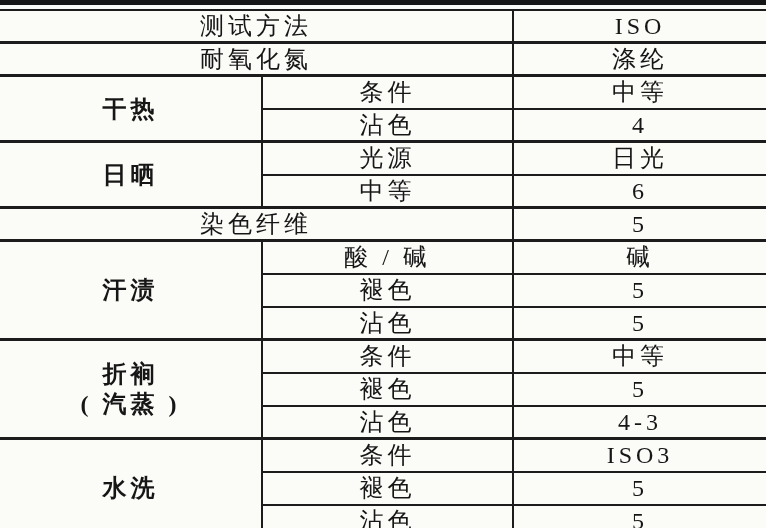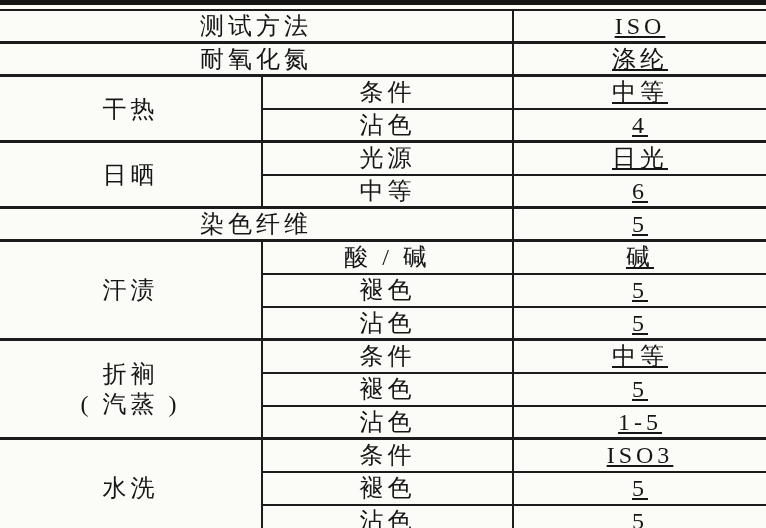--- a/index.html
+++ b/index.html
@@ -36,24 +36,24 @@
   td {
     border: 2px solid #1c1c1c;
     padding: 0;
     text-align: center;
     vertical-align: middle;
     font-size: 24px;
     line-height: 1.25;
     letter-spacing: 4px;
   }
   td.cat, td.merge { border-left: none; }
-  td.val { border-right: none; text-decoration: underline; }
+  td.val { border-right: none; }
   td.sec { border-bottom-width: 3px; }
   td.end { border-bottom-width: 6px; }
-  td.cat { white-space: pre-line; }
+  td.cat { white-space: pre-line; font-weight: bold; }
 </style>
 </head>
 <body>
 
 <div class="sheet">
   <div class="top-rule"></div>
 
   <table class="fastness">
     <colgroup>
       <col class="c1">
@@ -115,21 +115,21 @@
 ( 汽蒸 )</td>
         <td>条件</td>
         <td class="val">中等</td>
       </tr>
       <tr>
         <td>褪色</td>
         <td class="val">5</td>
       </tr>
       <tr>
         <td class="sec">沾色</td>
-        <td class="val sec">1-5</td>
+        <td class="val sec">4-3</td>
       </tr>
 
       <tr>
         <td rowspan="3" class="cat end">水洗</td>
         <td>条件</td>
         <td class="val">ISO3</td>
       </tr>
       <tr>
         <td>褪色</td>
         <td class="val">5</td>

